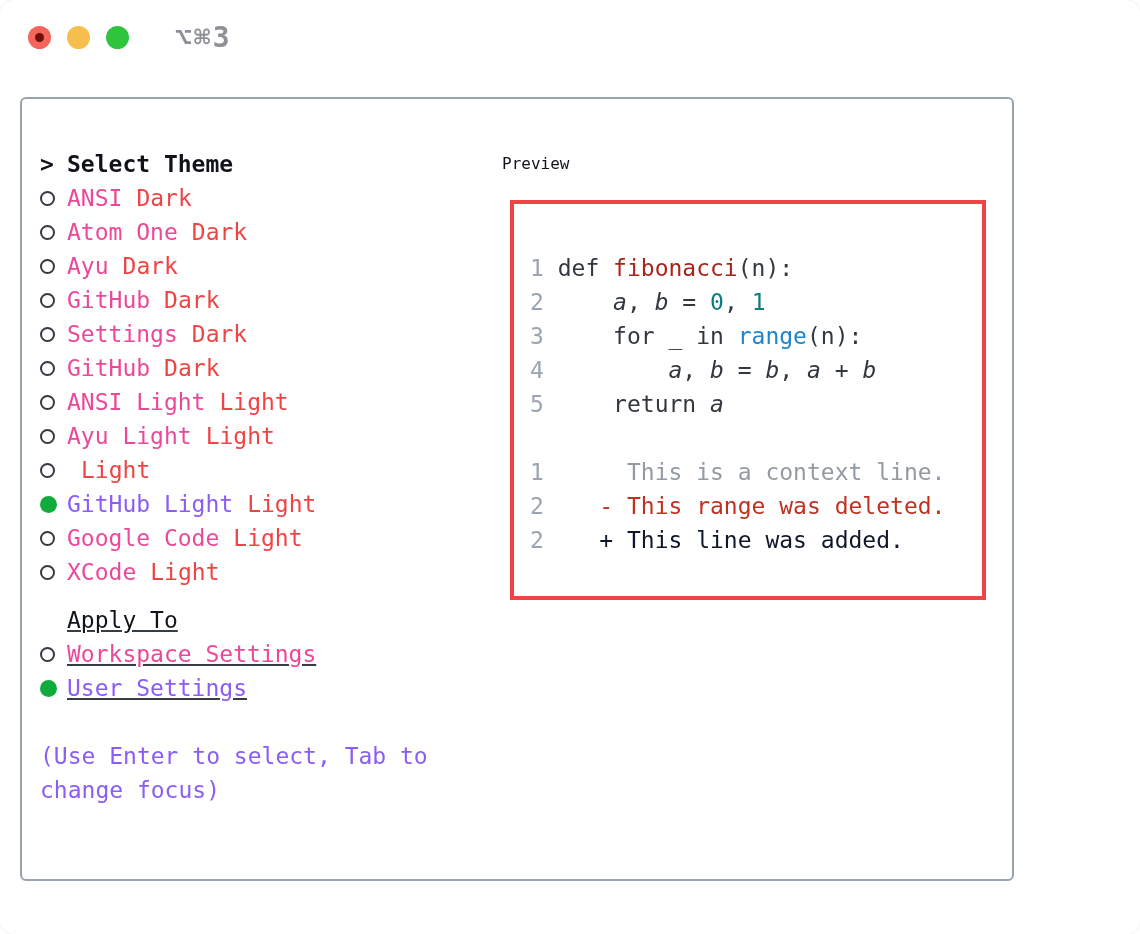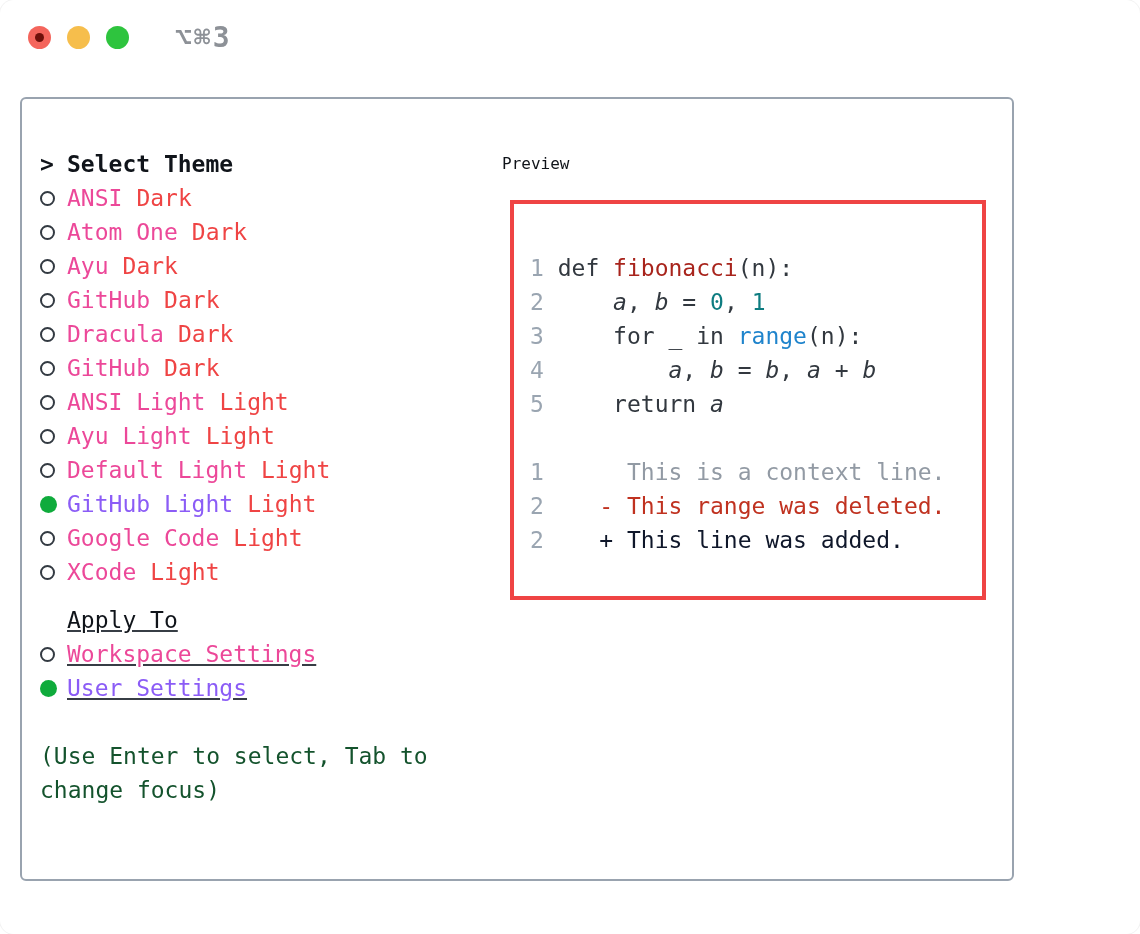--- a/index.html
+++ b/index.html
@@ -38,21 +38,21 @@
   .circle { width: 15px; height: 15px; box-sizing: border-box; border: 2px solid #333a42;
             border-radius: 50%; display: inline-block; }
   .circle.sel { border: none; background: #0fab3c; width: 17px; height: 17px; }
   .hdr { font-weight: bold; color: #10141a; }
   .subhdr { color: #10141a; }
   .label { color: #ec4899; }
   .label.green { color: #8b5cf6; }
   .tag { color: #ef4444; margin-left: 14px; }
 
   .apply-block { margin-top: 14px; text-decoration: underline; }
-  .footer-hint { margin-top: 34px; width: 412px; font-size: 23px; line-height: 34px; color: #14532d; }
+  .footer-hint { margin-top: 34px; width: 412px; font-size: 23px; line-height: 34px; color: #8b5cf6; }
 
   
   .preview-title { line-height: 34px; font-size: 16px; font-weight: normal; color: #10141a; }
   .preview-box {
     margin-top: 19px; margin-left: 8px; width: 476px; height: 400px;
     border: 4px solid #ef4444; box-sizing: border-box; background: #ffffff;
     padding: 47px 0 0 16px; overflow: hidden;
   }
   .cline { line-height: 34px; font-size: 23px; white-space: pre; }
   .seg-num    { color: #9aa5b1; }
@@ -84,25 +84,25 @@
       <div class="row">
         <span class="marker"><span class="prompt">&gt;</span></span>
         <span class="hdr">Select Theme</span>
       </div>
 
       <div>
           <div class="row"><span class="marker"><span class="circle"></span></span><span class="label">ANSI</span><span class="tag">Dark</span></div>
           <div class="row"><span class="marker"><span class="circle"></span></span><span class="label">Atom One</span><span class="tag">Dark</span></div>
           <div class="row"><span class="marker"><span class="circle"></span></span><span class="label">Ayu</span><span class="tag">Dark</span></div>
           <div class="row"><span class="marker"><span class="circle"></span></span><span class="label">GitHub</span><span class="tag">Dark</span></div>
-          <div class="row"><span class="marker"><span class="circle"></span></span><span class="label">Dracula</span><span class="tag">Dark</span></div>
+          <div class="row"><span class="marker"><span class="circle"></span></span><span class="label">Settings</span><span class="tag">Dark</span></div>
           <div class="row"><span class="marker"><span class="circle"></span></span><span class="label">GitHub</span><span class="tag">Dark</span></div>
           <div class="row"><span class="marker"><span class="circle"></span></span><span class="label">ANSI Light</span><span class="tag">Light</span></div>
           <div class="row"><span class="marker"><span class="circle"></span></span><span class="label">Ayu Light</span><span class="tag">Light</span></div>
-          <div class="row"><span class="marker"><span class="circle"></span></span><span class="label">Default Light</span><span class="tag">Light</span></div>
+          <div class="row"><span class="marker"><span class="circle"></span></span><span class="tag">Light</span></div>
           <div class="row"><span class="marker"><span class="circle sel"></span></span><span class="label green">GitHub Light</span><span class="tag">Light</span></div>
           <div class="row"><span class="marker"><span class="circle"></span></span><span class="label">Google Code</span><span class="tag">Light</span></div>
           <div class="row"><span class="marker"><span class="circle"></span></span><span class="label">XCode</span><span class="tag">Light</span></div>
         </div>
 
       <div class="apply-block">
         <div class="row">
           <span class="marker"></span>
           <span class="subhdr">Apply To</span>
         </div>

